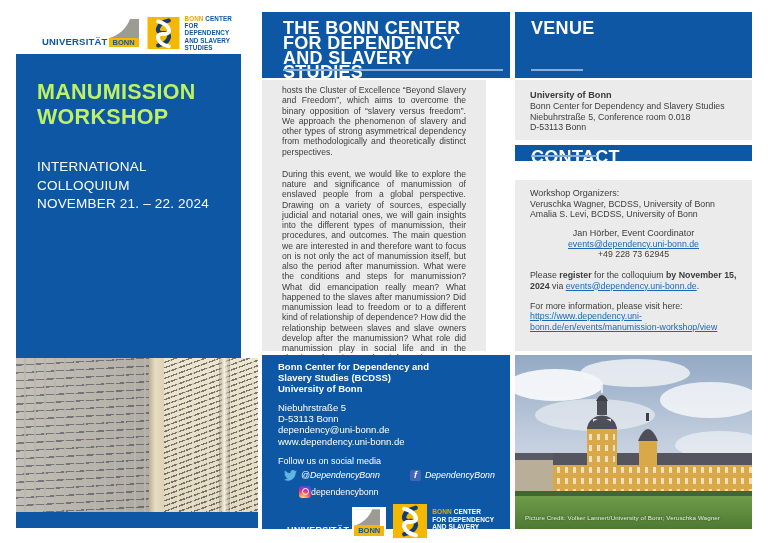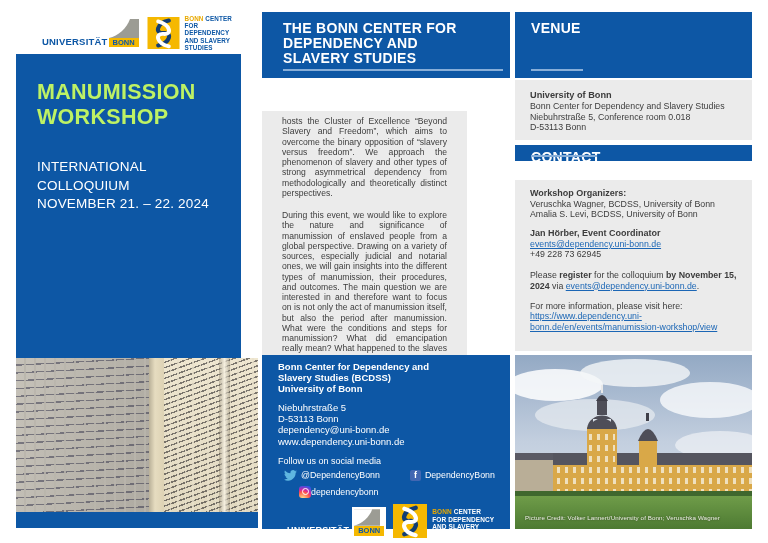--- a/index.html
+++ b/index.html
@@ -37,38 +37,38 @@
     background:
       repeating-linear-gradient(90deg, rgba(233,225,203,0) 0 6px, rgba(233,225,203,.8) 6px 7.5px),
       repeating-linear-gradient(160deg, rgba(0,0,0,0) 0 3.6px, rgba(28,26,30,.55) 3.6px 5px),
       linear-gradient(#efe7d1,#e2d9c0);}
   .ms-fold{position:absolute;left:84%;top:0;width:4.5%;height:100%;
     background:linear-gradient(90deg, rgba(80,70,50,.3), rgba(246,240,224,.95) 50%, rgba(80,70,50,.3));}
   .blue-strip{width:242px;height:16px;background:#0d57a5;}
 
   
   .hdr{position:absolute;background:#0d57a5;color:#ffffff;box-sizing:border-box;}
-  .hdr .hdr-title{font-size:14px;font-weight:bold;line-height:14.8px;letter-spacing:.3px;}
+  .hdr .hdr-title{font-size:18px;font-weight:bold;line-height:14.8px;letter-spacing:.3px;}
   .rule{position:absolute;height:1.6px;background:#87aed8;}
   .panel{position:absolute;background:#ebebeb;color:#3c3c3c;box-sizing:border-box;}
   a.lnk{color:#1b66b5;text-decoration:underline;}
 
   
   .mid-header{left:262px;top:12px;width:248px;height:66px;padding:9px 22px 0 21px;}
   .mid-header .rule{left:21px;right:7px;bottom:7px;}
-  .mid-body{left:262px;top:80px;width:205px;height:271px;padding:5px 20px 0 20px;margin-top:31px;}
+  .mid-body{left:262px;top:80px;width:224px;height:271px;padding:5px 20px 0 20px;}
   .mid-body p{margin:0;font-size:8.6px;line-height:10.25px;text-align:justify;}
   .mid-body p + p{margin-top:12px;}
 
   .mid-footer{position:absolute;left:262px;top:355px;width:248px;height:174px;background:#0d57a5;color:#ffffff;box-sizing:border-box;padding:6px 12px 0 16px;}
   .f-org{font-size:9.5px;font-weight:bold;line-height:11px;}
   .f-addr{margin-top:8px;font-size:9.5px;line-height:11.2px;}
   .f-follow{margin-top:9px;font-size:9px;}
   .social-row{margin-top:4px;display:flex;align-items:center;}
-  .social-item{display:flex;font-size:8.8px;}
+  .social-item{display:flex;font-size:8.8px;font-style:italic;}
   .social-item .txt{margin-left:4px;}
   .tw{margin-left:6px;}
   .fb{margin-left:30px;}
   .fb-icon{display:inline-flex;width:11px;height:11px;background:#4267B2;border-radius:2px;color:#ffffff;font-weight:bold;font-size:9px;align-items:center;justify-content:center;line-height:1;}
   .insta-row{margin-top:5px;margin-left:21px;display:flex;align-items:center;font-size:8.8px;}
   .ig-icon{position:relative;display:inline-block;width:12px;height:12px;border-radius:3px;
     background:radial-gradient(circle at 30% 110%, #fdf497 0%, #fd5949 45%, #d6249f 60%, #285AEB 90%);}
   .ig-icon::after{content:"";position:absolute;left:2.5px;top:2.5px;width:5px;height:5px;border:1.2px solid #ffffff;border-radius:50%;}
   .logos-row{margin-top:6px;display:flex;align-items:flex-end;margin-left:9px;}
   .logos-row .uni-word{color:#ffffff;font-size:9px;padding-bottom:3px;}
@@ -77,22 +77,22 @@
   .logos-row .bcdss-lines{font-size:6.5px;line-height:7.4px;}
 
   
   .venue-header{left:515px;top:12px;width:237px;height:66px;padding:9px 16px 4px 16px;}
   .venue-header .rule{left:16px;bottom:7px;width:52px;}
   .venue-body{left:515px;top:80px;width:237px;height:60px;padding:10px 15px 0 15px;font-size:8.8px;line-height:10.8px;}
   .inst{font-size:9.2px;font-weight:bold;}
   .contact-header{left:515px;top:145px;width:237px;height:16px;padding:5px 16px 0 16px;}
   .contact-header .rule{left:16px;bottom:4px;width:66px;}
   .contact-body{left:515px;top:180px;width:237px;height:171px;padding:8px 15px 0 15px;font-size:8.8px;line-height:10.4px;}
-  .cb-label{font-size:9px;font-weight:bold;line-height:11px;}
-  .cb-block{margin-top:8px;}
+  .cb-label{font-size:9px;font-weight:normal;line-height:11px;}
+  .cb-block{margin-top:8px;text-align:center;}
   .cb-register{margin-top:10px;line-height:11px;}
   .cb-info{margin-top:9px;}
   .cb-url{display:block;overflow-wrap:anywhere;line-height:10.6px;}
 
   .photo{position:absolute;left:515px;top:355px;width:237px;height:174px;overflow:hidden;}
   .photo svg{display:block;}
   .photo-caption{position:absolute;left:10px;bottom:8px;color:#f2f2ea;font-size:6.2px;letter-spacing:.1px;text-shadow:0 0 2px rgba(0,0,0,.5);}
 </style>
 </head>
 <body>

